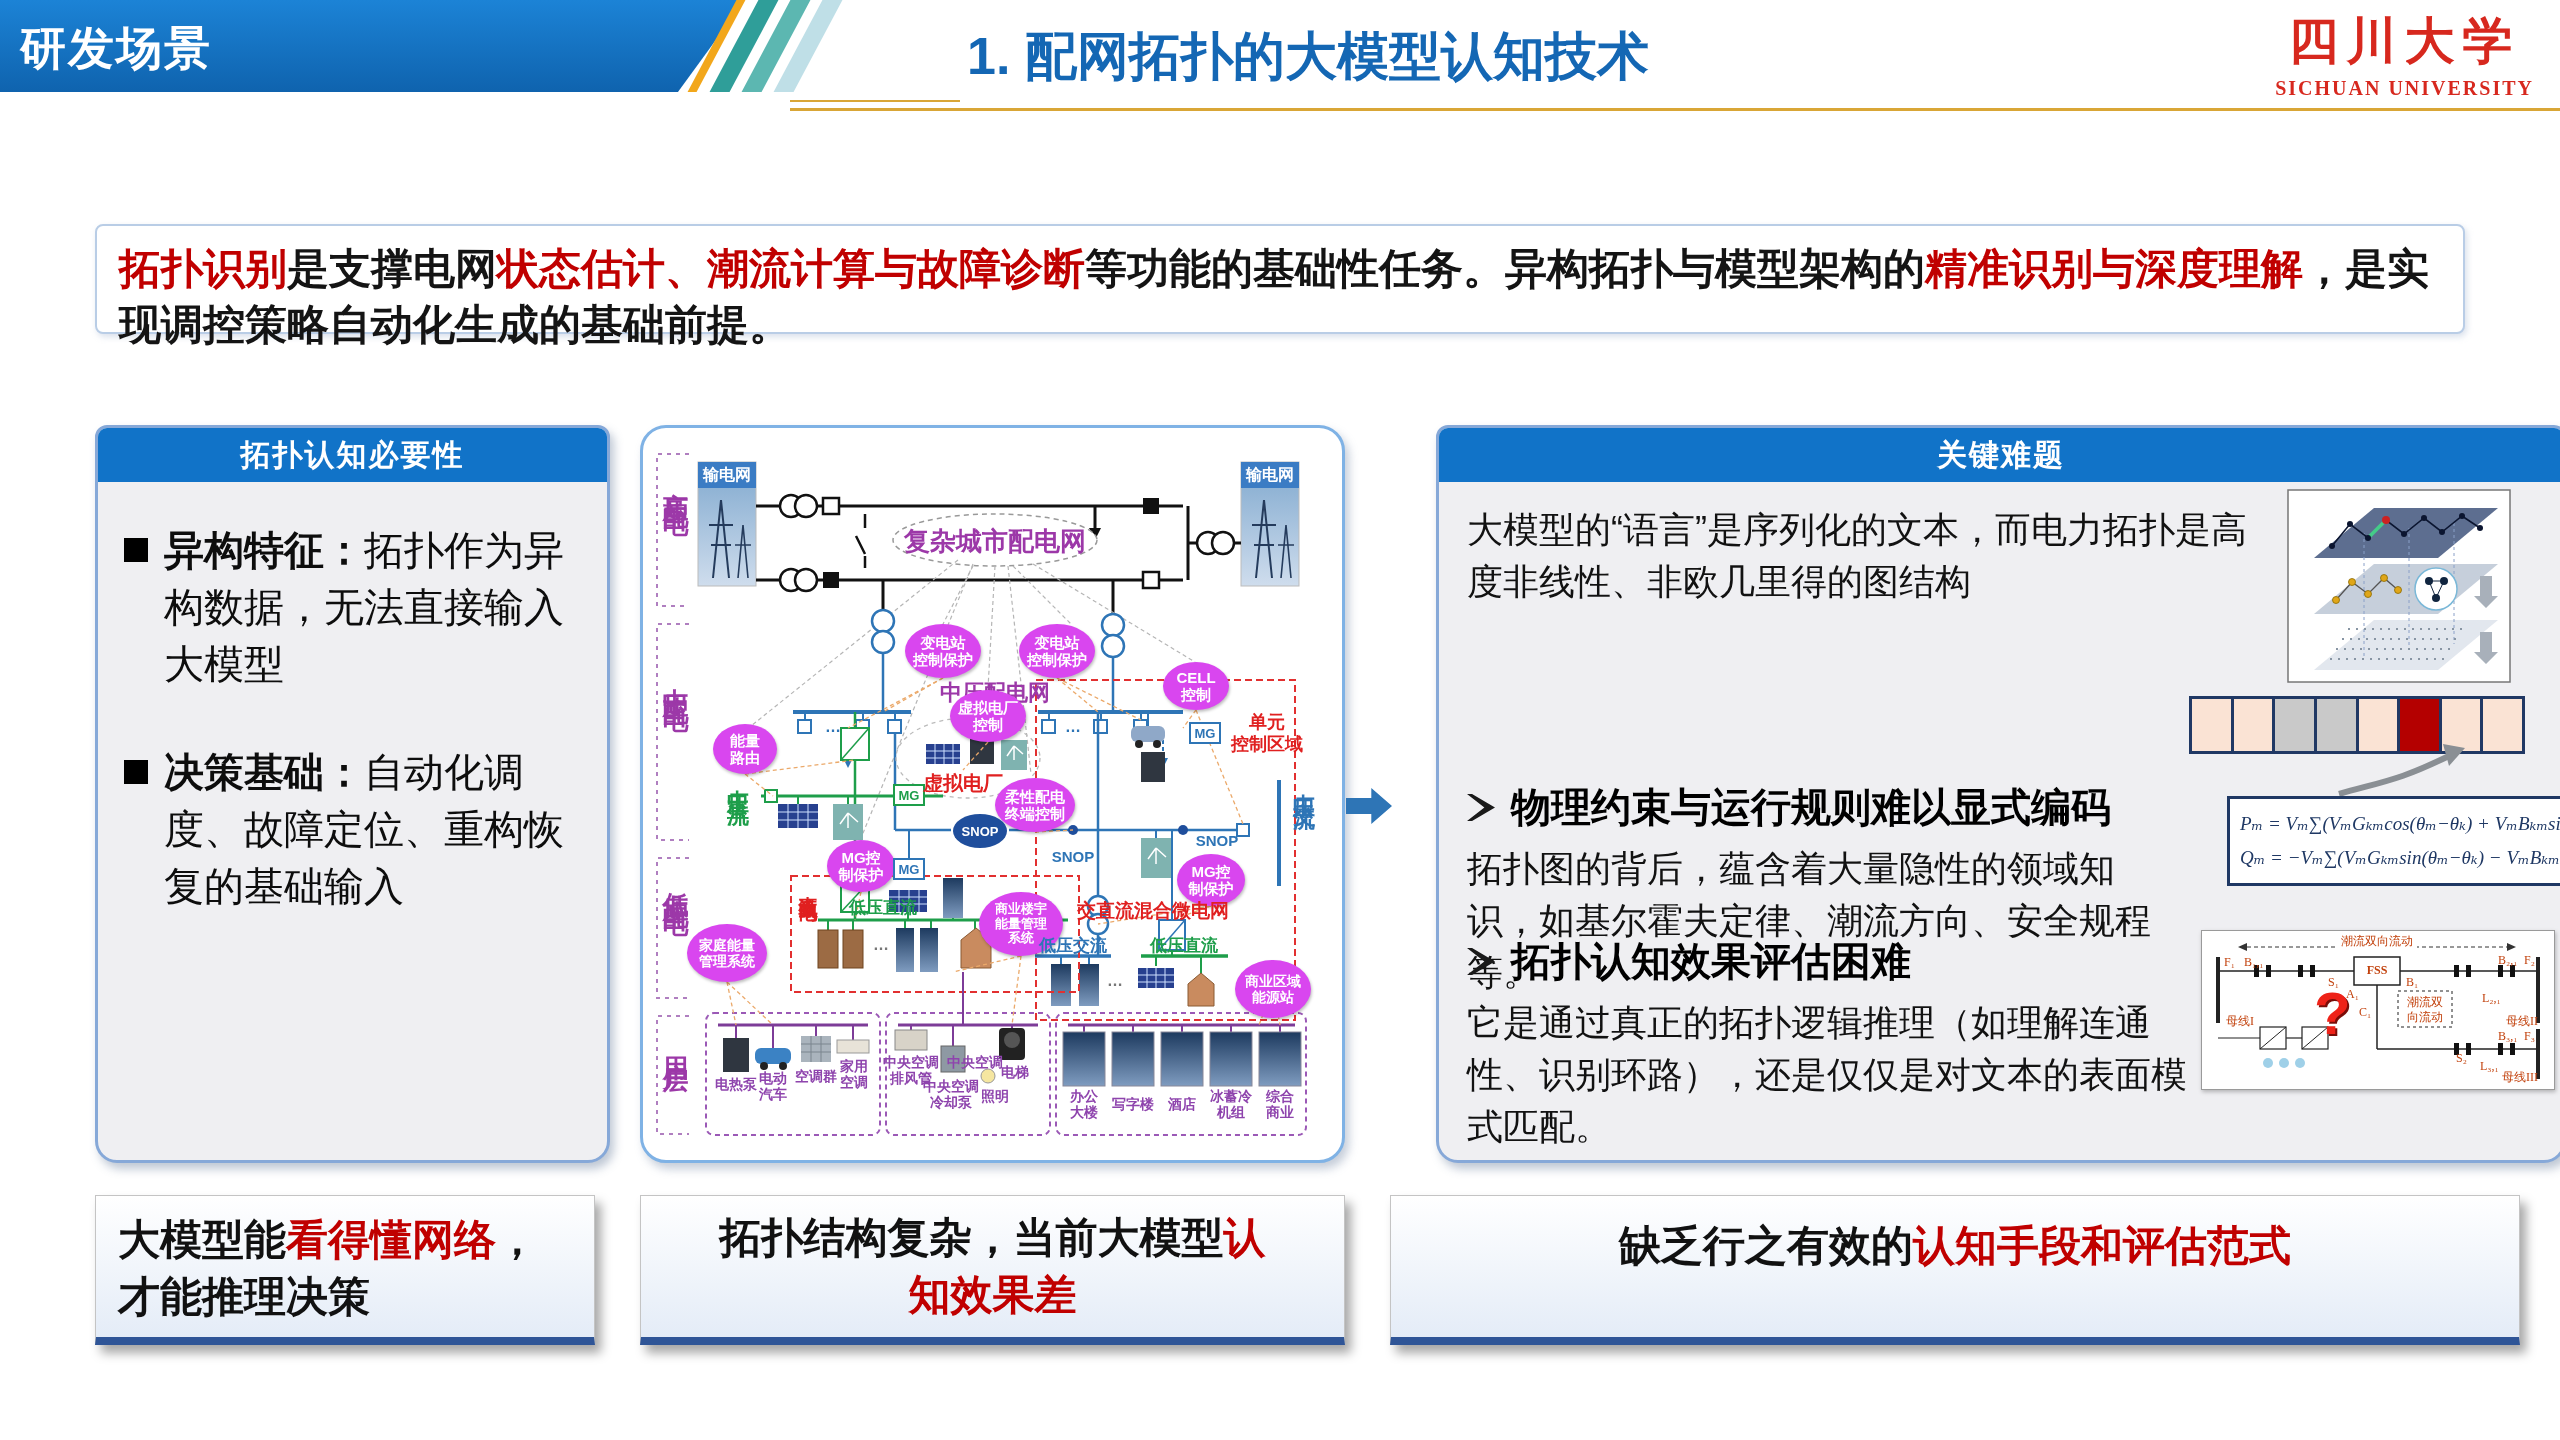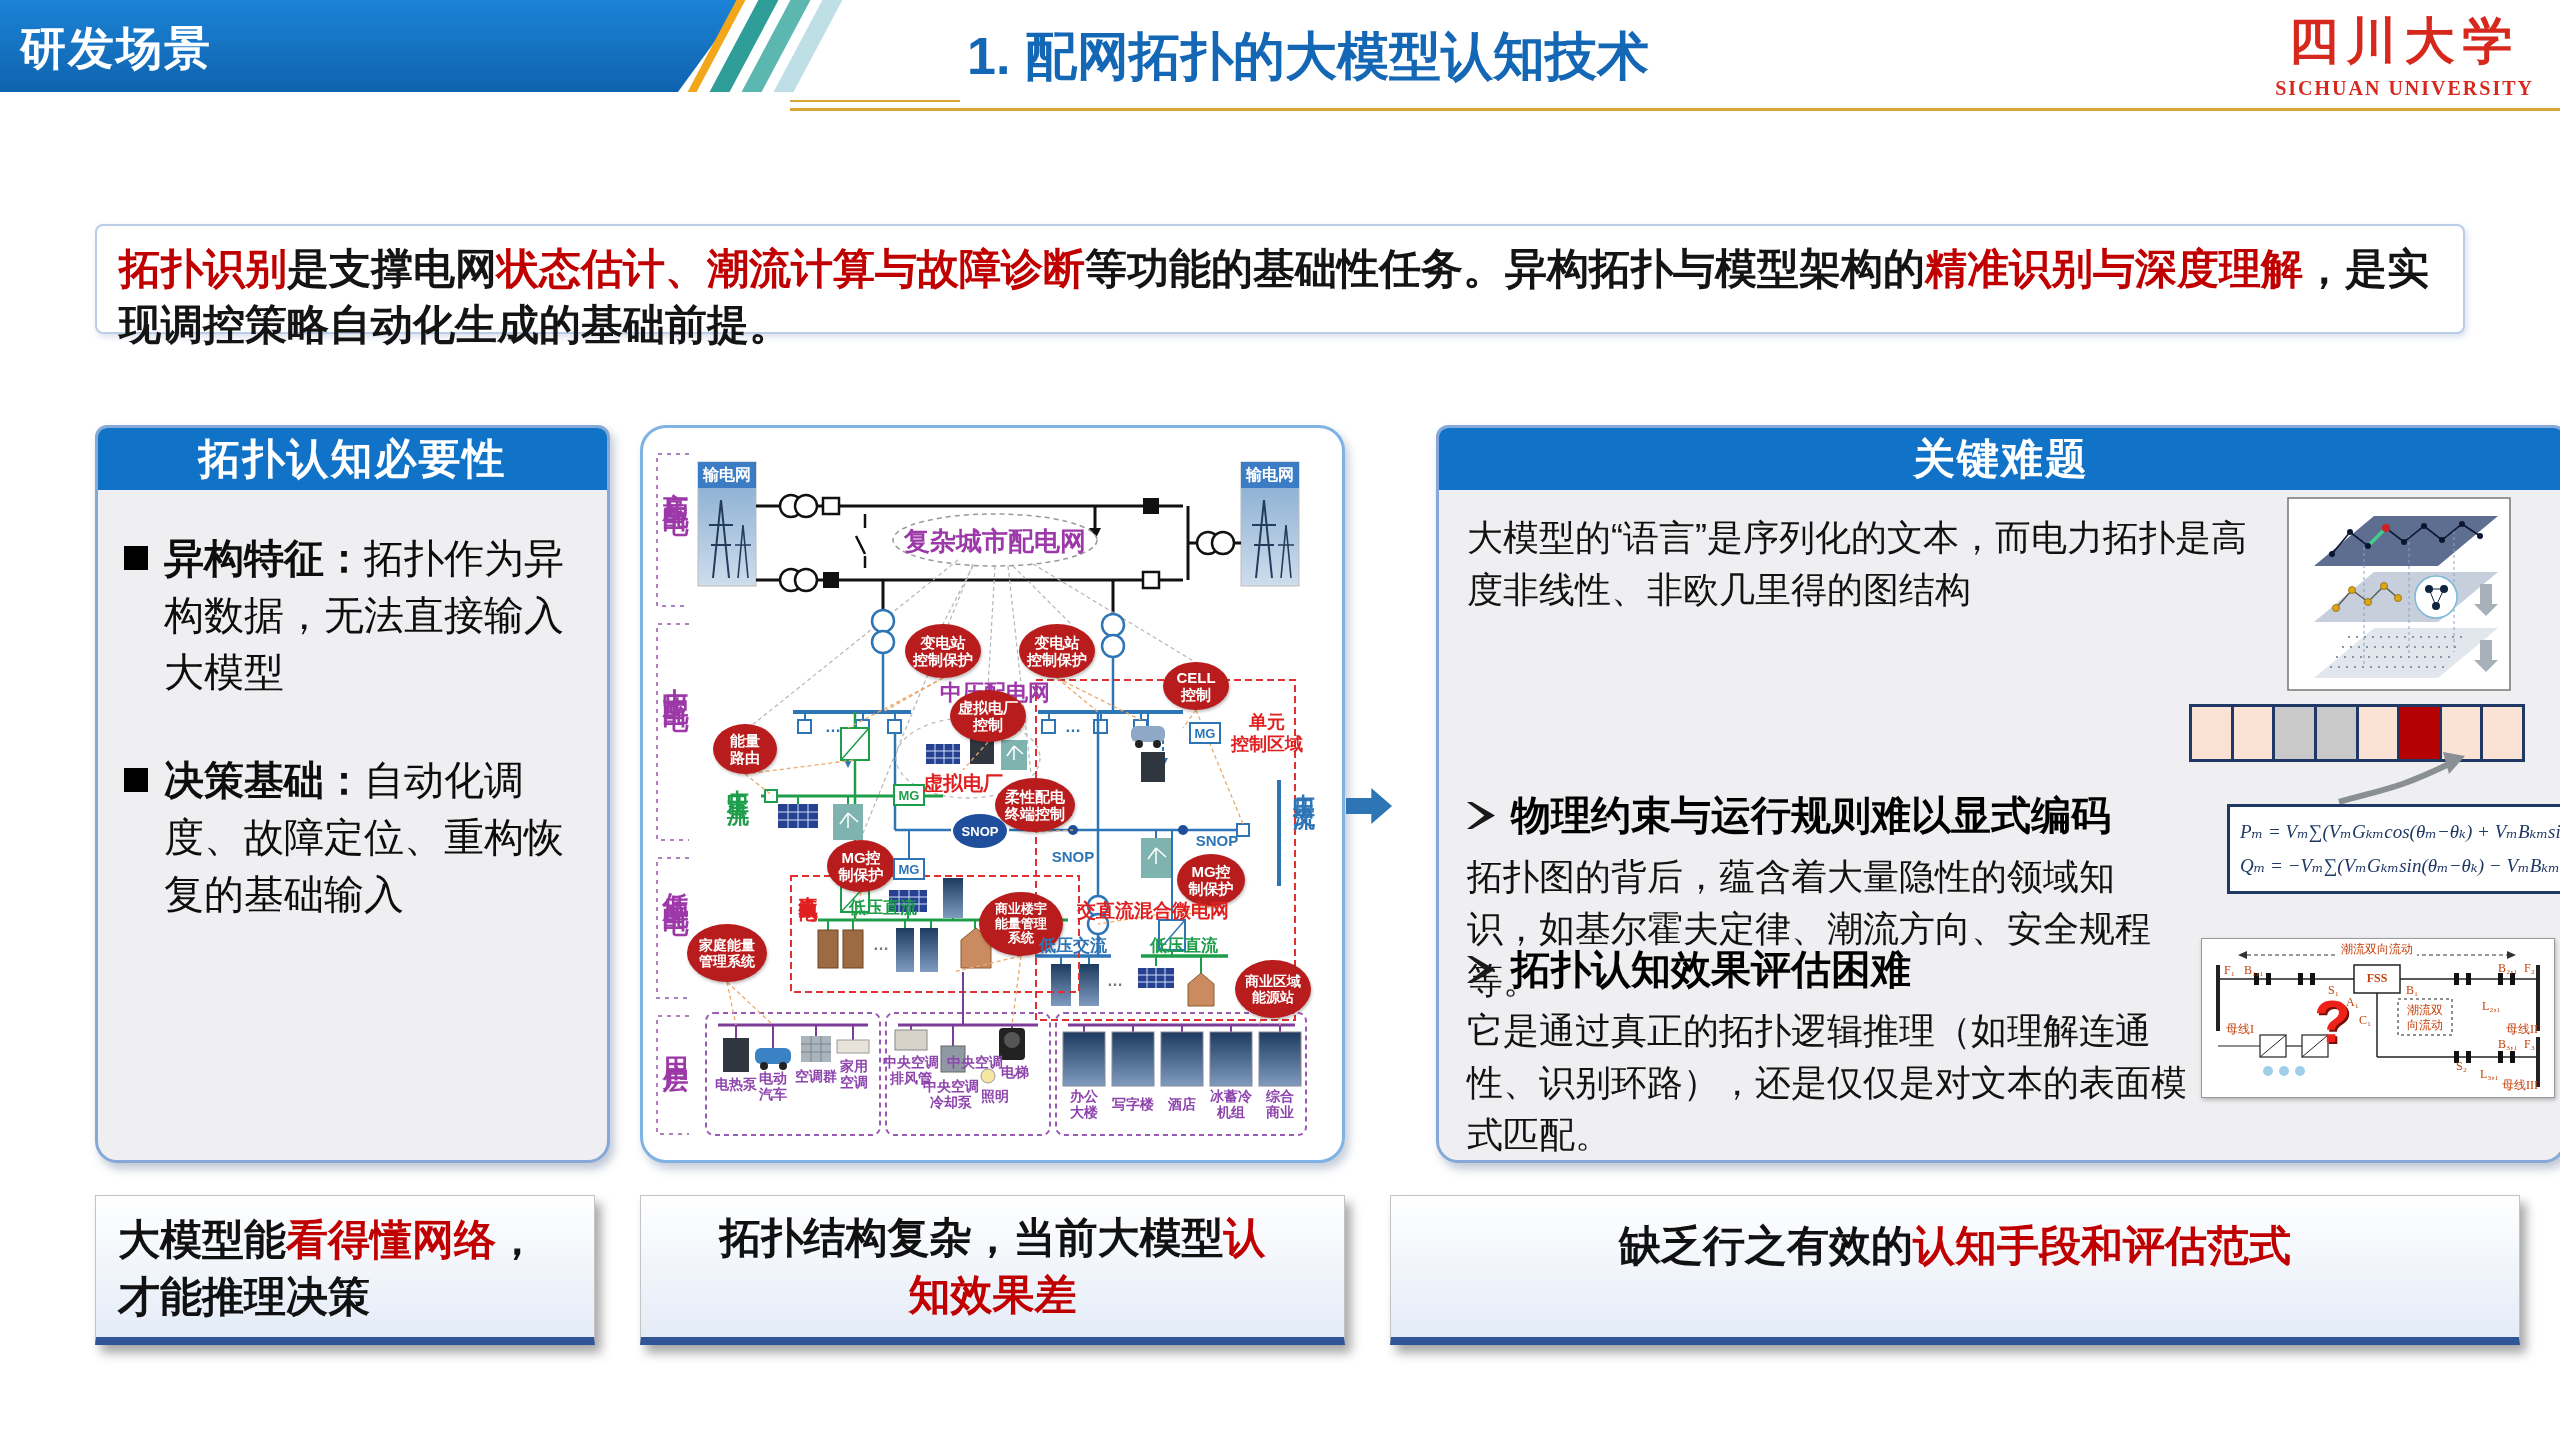--- a/index.html
+++ b/index.html
@@ -26,40 +26,40 @@
   .logo-en{font-family:"Liberation Serif","DejaVu Serif",serif;font-size:20px;font-weight:700;
            color:#D7281E;letter-spacing:2px;margin-top:2px;}
   
   .intro{position:absolute;left:95px;top:224px;width:2370px;height:110px;background:#fff;
          border:2px solid #B9CDE6;border-radius:8px;box-shadow:2px 3px 6px rgba(150,170,200,.35);
          padding:15px 22px;box-sizing:border-box;font-size:42px;font-weight:800;line-height:56px;color:#141414;}
   .red{color:#C00000;}
   
   .panel{position:absolute;top:425px;height:738px;border:3px solid #86A8D8;border-radius:12px 12px 22px 22px;
          background:#EFEFF2;box-shadow:4px 6px 10px rgba(110,130,160,.45);overflow:hidden;box-sizing:border-box;}
-  .panel-hd{height:62px;background:#1173C8;color:#fff;font-size:42px;font-weight:800;
+  .panel-hd{height:54px;background:#1173C8;color:#fff;font-size:30px;font-weight:800;
             display:flex;align-items:center;justify-content:center;letter-spacing:2px;}
   .lpanel{left:95px;width:515px;}
   .rpanel{left:1390px;width:1130px;margin-left:46px;}
   .lp-body{padding:40px 24px 0 24px;}
   .bullet{display:flex;margin-bottom:52px;font-size:40px;line-height:1.42;color:#0d0d0d;}
   .sq{width:24px;height:24px;background:#000;margin:16px 16px 0 2px;flex:none;}
   .term{font-weight:800;}
   
   .card{position:absolute;left:640px;top:425px;width:705px;height:738px;background:#fff;
         border:3px solid #7FB2E5;border-radius:26px;box-shadow:4px 6px 10px rgba(110,130,160,.4);
         box-sizing:border-box;overflow:hidden;}
   .dg-svg{position:absolute;left:0;top:0;}
   .dgt{position:absolute;white-space:nowrap;font-weight:700;}
   .ctr{transform:translateX(-50%);}
   .c-purple{color:#9C38A8;} .c-red{color:#E02020;} .c-green{color:#1E9E4A;} .c-blue{color:#2E75B6;}
   .vert{writing-mode:vertical-rl;text-orientation:upright;letter-spacing:6px;}
   .chip{position:absolute;width:58px;height:26px;background:#3B7CC4;color:#fff;font-size:16px;font-weight:700;
         display:flex;align-items:center;justify-content:center;}
-  .bub{position:absolute;background:#b91c1c;color:#fff;border-radius:50%;display:flex;flex-direction:column;
+  .bub{position:absolute;background:#d946ef;color:#fff;border-radius:50%;display:flex;flex-direction:column;
        align-items:center;justify-content:center;font-weight:700;text-align:center;font-size:15px;line-height:1.15;
        box-shadow:1px 2px 3px rgba(0,0,0,.25);}
   .mgbox{position:absolute;width:32px;height:22px;background:#fff;display:flex;align-items:center;
          justify-content:center;font-size:13px;font-weight:700;box-sizing:border-box;}
   .mg-b{border:2px solid #2E75B6;color:#2E75B6;} .mg-g{border:2px solid #1E9E4A;color:#1E9E4A;}
   .snopov{position:absolute;left:310px;top:386px;width:54px;height:34px;background:#1F4E9C;color:#fff;
           border-radius:50%;display:flex;align-items:center;justify-content:center;font-size:13px;font-weight:800;}
   .ulab{position:absolute;transform:translateX(-50%);font-size:14px;font-weight:700;color:#8e44ad;
         text-align:center;line-height:1.15;}
   

